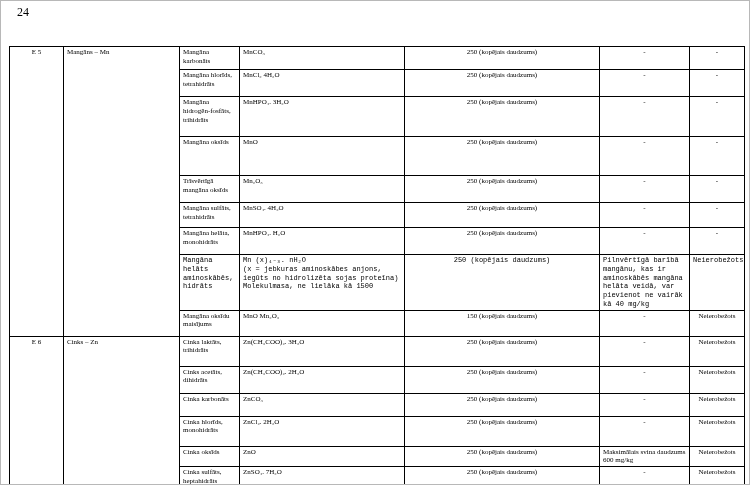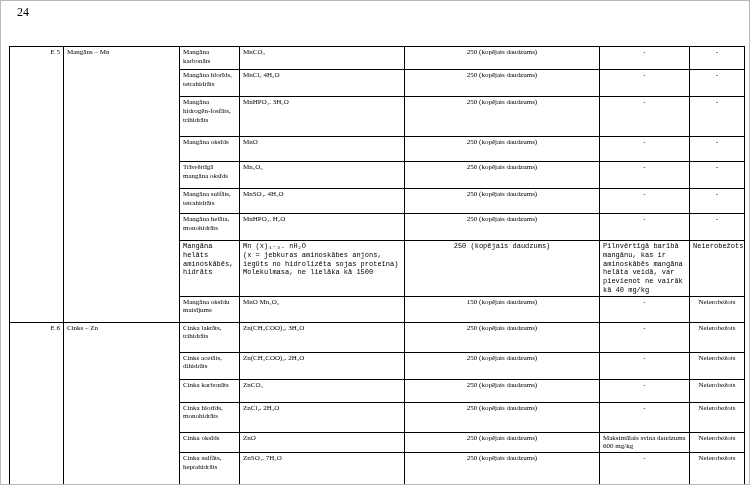--- a/index.html
+++ b/index.html
@@ -36,32 +36,32 @@
     font-size: 7px;
     line-height: 1.25;
   }
   table.reg-table td {
     border: 1px solid #000;
     vertical-align: top;
     padding: 1px 3px;
     white-space: pre-line;
     overflow: hidden;
   }
-  td.col-code    { text-align: right; }
+  td.col-code    { text-align: center; }
   td.col-element { text-align: left; }
   td.col-name    { text-align: left; }
   td.col-formula { text-align: left; }
   td.col-amount  { text-align: center; }
   td.col-note    { text-align: center; }
   td.col-limit   { text-align: center; }
   td.col-note.note-text { text-align: left; }
   tr.r1  { height: 23px; }
   tr.r2  { height: 27px; }
   tr.r3  { height: 40px; }
-  tr.r4  { height: 25px; }
+  tr.r4  { height: 39px; }
   tr.r5  { height: 27px; }
   tr.r6  { height: 25px; }
   tr.r7  { height: 27px; }
   tr.r8  { height: 55px; font-family: Liberation Mono, monospace; }
   tr.r9  { height: 26px; }
   tr.r10 { height: 30px; }
   tr.r11 { height: 27px; }
   tr.r12 { height: 23px; }
   tr.r13 { height: 30px; }
   tr.r14 { height: 20px; }

